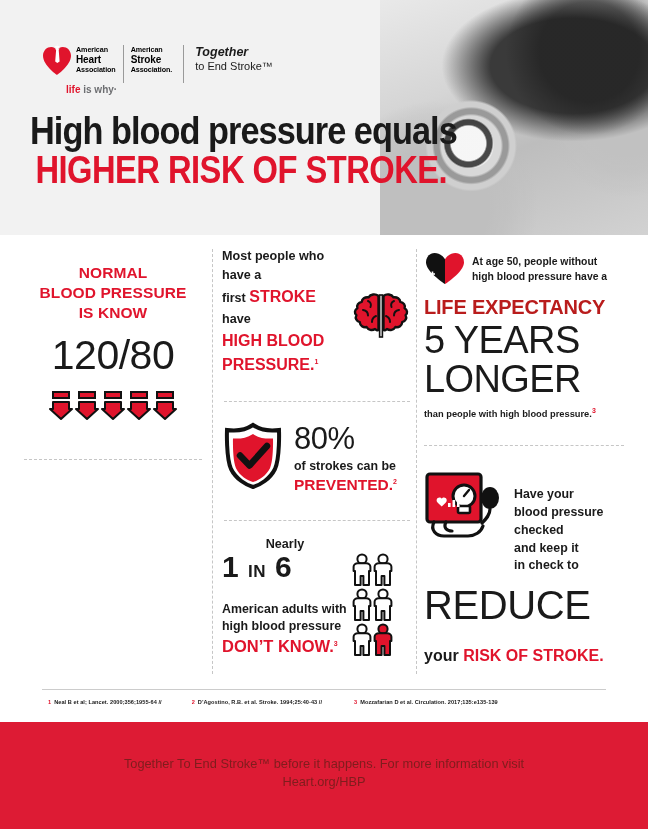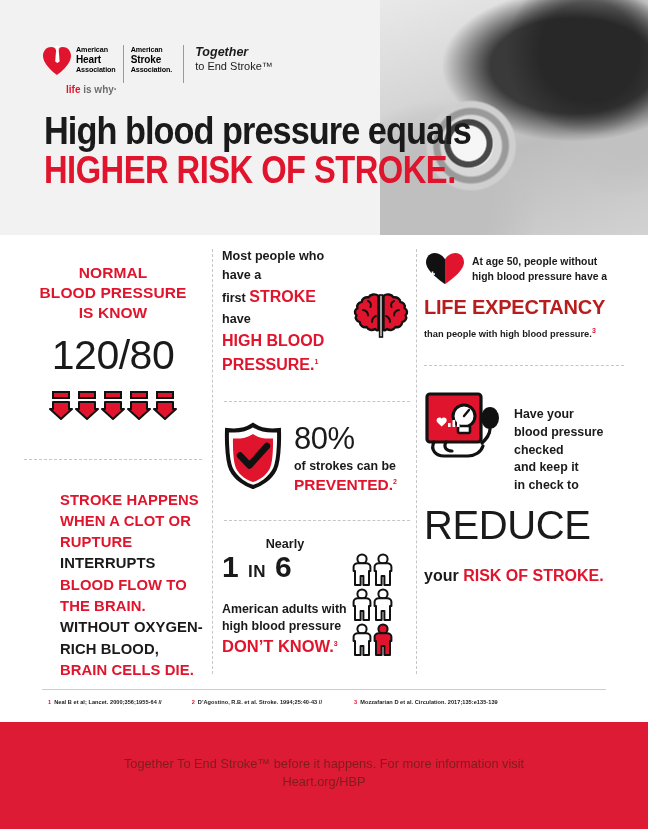--- a/index.html
+++ b/index.html
@@ -49,21 +49,21 @@
   .lname .sm { display: block; }
   .vdiv { width: 1px; background: #9a9a9a; margin: 0 7px; align-self: stretch; }
   .vdiv.tall { height: 38px; margin: 0 11px; }
   .together { font-size: 11.5px; line-height: 1.2; color: #1b1b1b; white-space: nowrap; }
   .together .t1 { font-weight: 700; font-style: italic; font-size: 12.5px; display:block; }
   .together .t2 { display: block; font-size: 11px; }
   .lifeiswhy { position: absolute; left: 66px; top: 84px; font-size: 10px; font-weight: 700; color: #6d6e71; z-index: 3; white-space: nowrap;}
   .lifeiswhy .red { color: #e0142c; }
 
   
-  .headline { position: absolute; left: 44px; top: 112px; z-index: 3; }
+  .headline { position: absolute; left: 30px; top: 112px; z-index: 3; text-align: right; }
   .hl1 {
     font-family: "Liberation Sans Narrow", "Liberation Sans", sans-serif;
     font-size: 39px; font-weight: 700; color: #1a1a1a; line-height: .96;
     letter-spacing: -1.1px; transform: scaleX(.88); transform-origin: left center;
     white-space: nowrap;
   }
   .hl2 {
     font-family: "Liberation Sans Narrow", "Liberation Sans", sans-serif;
     font-size: 38px; font-weight: 700; color: #e0142c; line-height: 1.02;
     letter-spacing: -.6px; transform: scaleX(.86); transform-origin: left center;
@@ -209,23 +209,20 @@
             <path d="M4 11h16v7h3l-11 10L1 18h3z" fill="#e0142c" stroke="#111" stroke-width="2" stroke-linejoin="round"></path>
           </svg>
         <svg width="24" height="30" viewBox="0 0 24 30">
             <rect x="4" y="1" width="16" height="6" fill="#e0142c" stroke="#111" stroke-width="2"></rect>
             <path d="M4 11h16v7h3l-11 10L1 18h3z" fill="#e0142c" stroke="#111" stroke-width="2" stroke-linejoin="round"></path>
           </svg>
       </div>
 
       <div class="hline sepA"></div>
 
-      <div class="stroke-text">
-        <span>STROKE HAPPENS WHEN A CLOT OR RUPTURE </span><span class="blk">INTERRUPTS </span><span>BLOOD FLOW TO THE BRAIN. </span><span class="blk">WITHOUT OXYGEN-RICH BLOOD, </span><span>BRAIN CELLS DIE.</span>
-      </div>
     </div>
 
     <div class="col col-b">
 
       <div class="bTop">
         <div class="btxt">
           <div>Most people who have a</div>
           <div><span>first </span><span class="bigr">STROKE</span><span> have</span></div>
           <div class="bigr">HIGH BLOOD</div>
           <div class="bigr"><span>PRESSURE.</span><span class="sup">1</span></div>
@@ -313,20 +310,24 @@
               <path d="M21 33s19-12 19-21.8C40 5.8 36 2 31.4 2 27.6 2 23.6 4 21 8.2V33z" fill="#e0142c"></path>
               <path d="M8.5 20.5v5M6 23h5" stroke="#fff" stroke-width="1.6"></path>
             </svg>
           </div>
           <div class="c-note">
             <div>At age 50, people without</div>
             <div>high blood pressure have a</div>
           </div>
         </div>
         <div class="life">LIFE EXPECTANCY</div>
+        <div class="years">
+          <div>5 YEARS</div>
+          <div>LONGER</div>
+        </div>
         <div class="cfoot"><span>than people with high blood pressure.</span><span class="sup">3</span></div>
       </div>
 
       <div class="hline sepC"></div>
 
       <div class="cBot">
         <div class="c-row">
           <div>
             <svg width="82" height="80" viewBox="0 0 82 80" aria-hidden="true">
               <rect x="3" y="4" width="54" height="48" rx="3" fill="#e0142c" stroke="#111" stroke-width="3.2"></rect>

